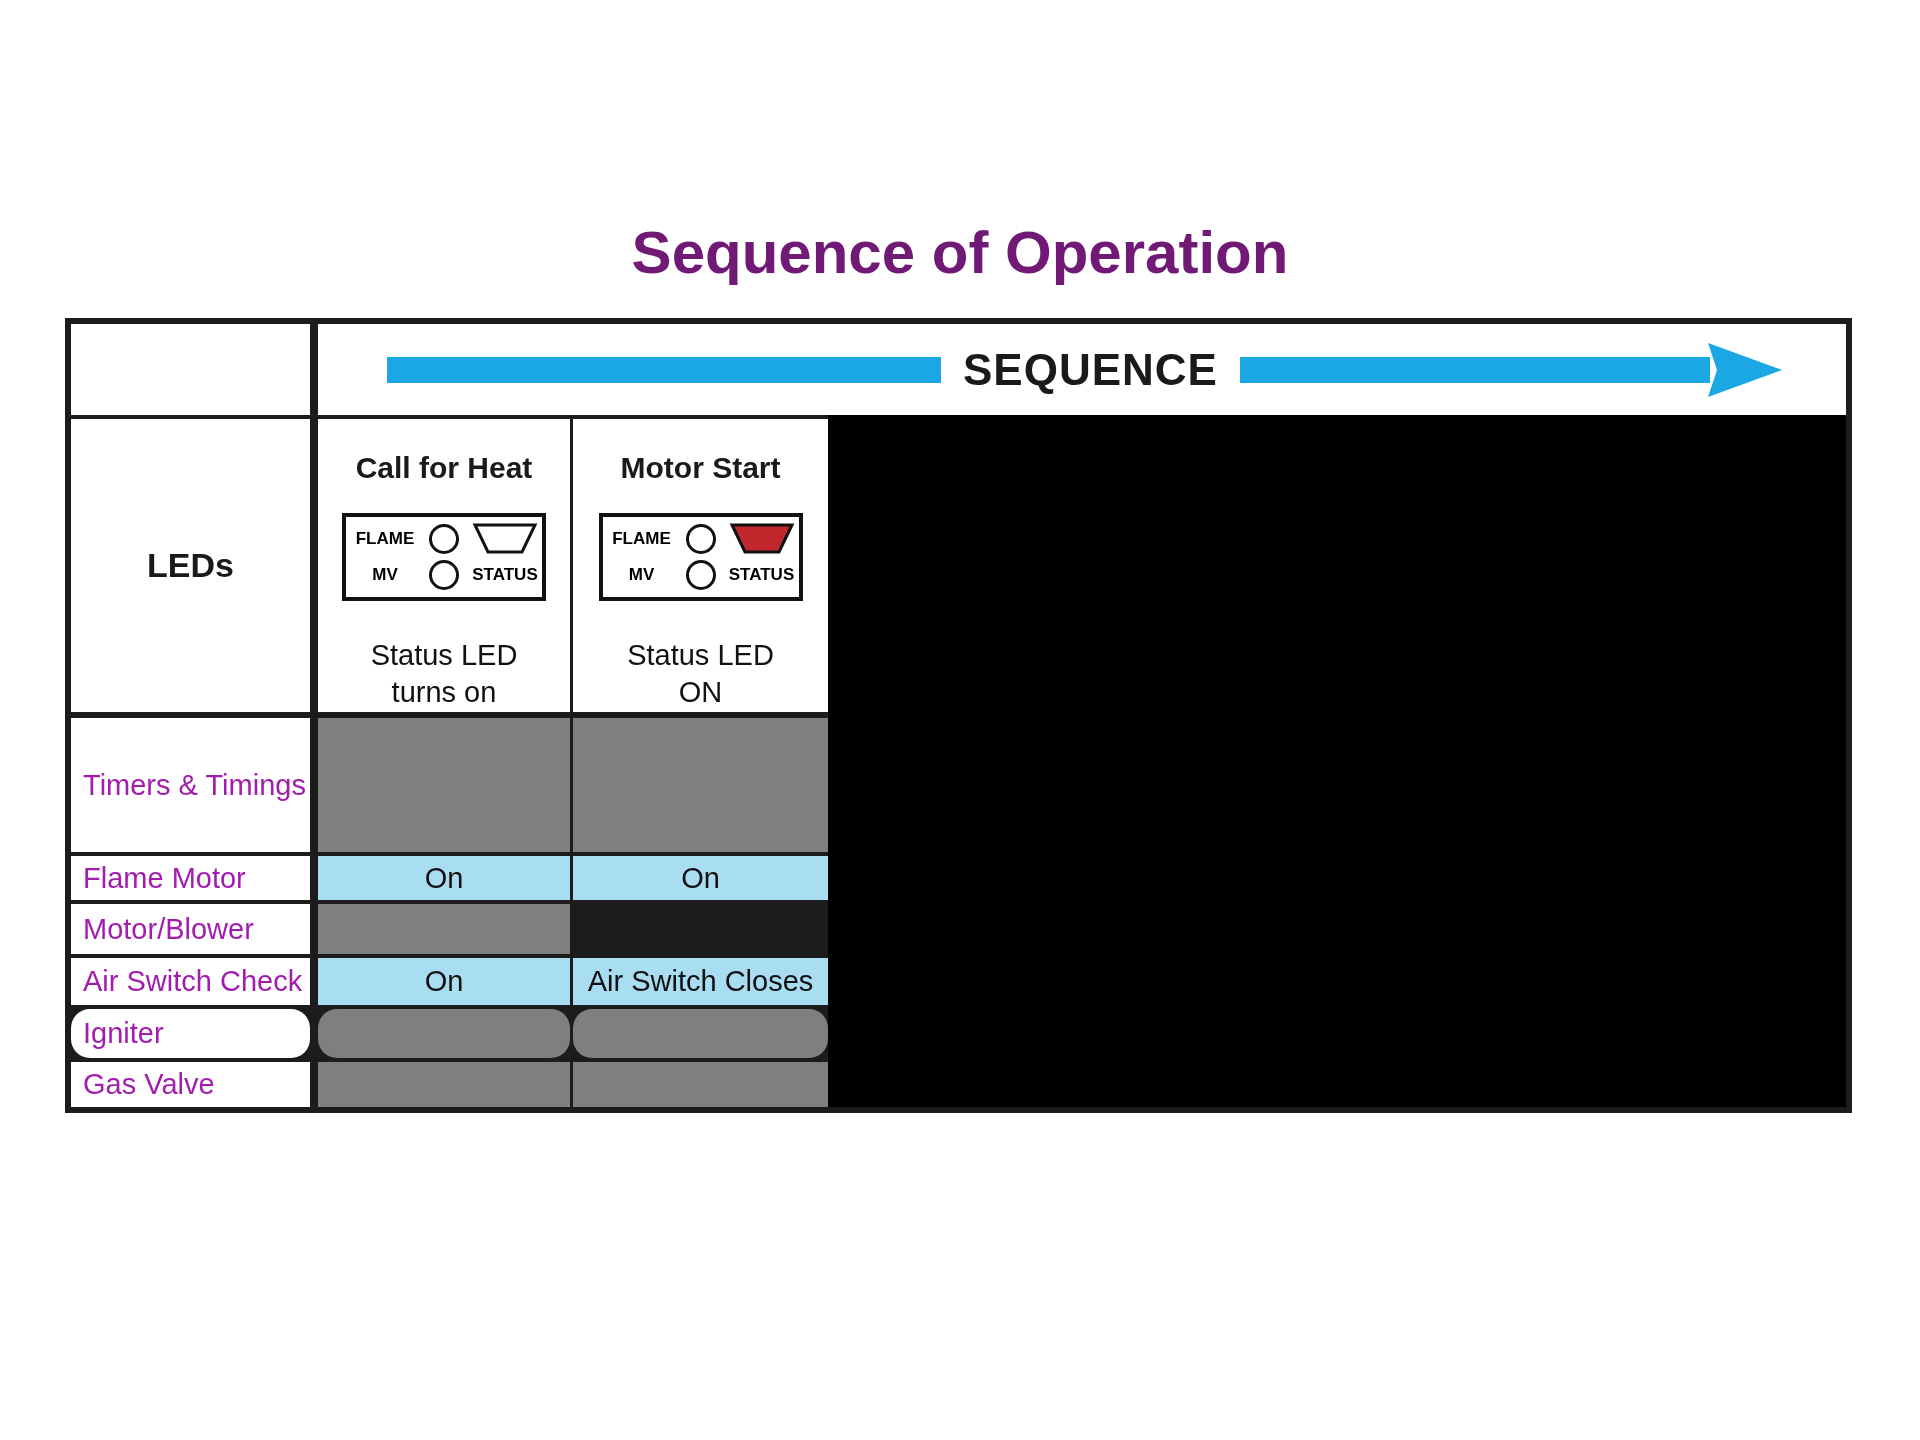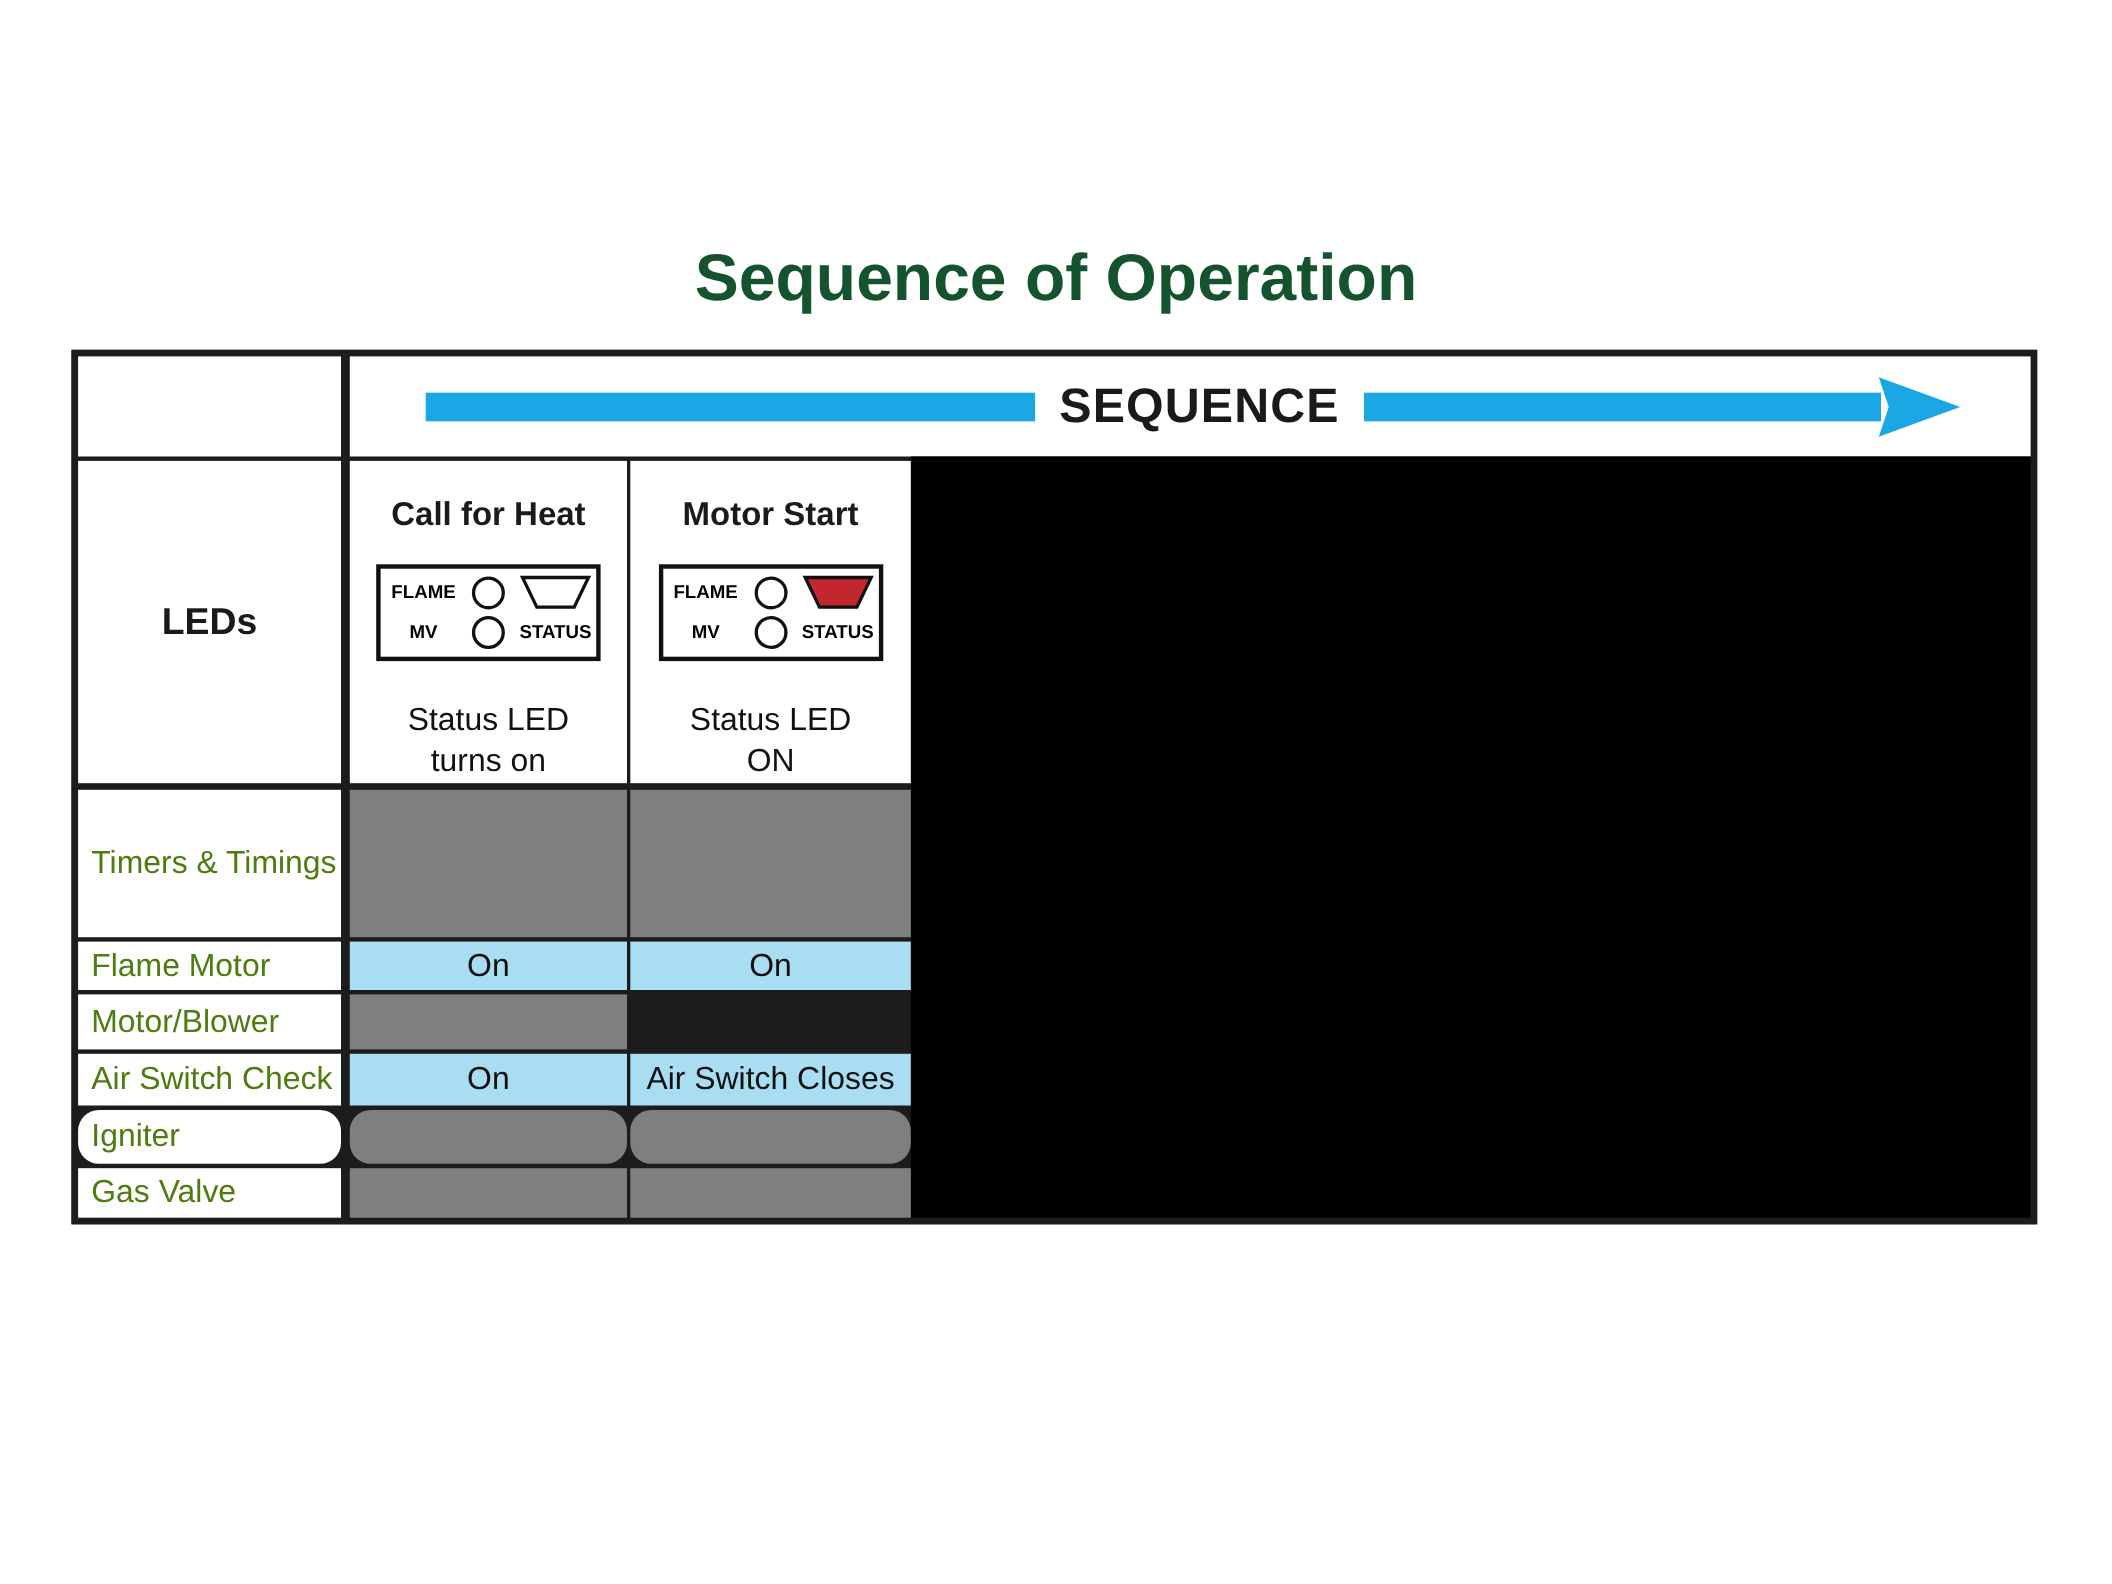--- a/index.html
+++ b/index.html
@@ -3,21 +3,21 @@
 <meta charset="utf-8">
 <style>
   * { margin:0; padding:0; box-sizing:border-box; }
   html,body { background:#ffffff; }
   body {
     width:1920px; height:1440px; position:relative; overflow:hidden;
     font-family:"Liberation Sans","DejaVu Sans",sans-serif; color:#1a1a1a;
   }
   .page-title {
     position:absolute; top:218px; left:0; width:1920px;
-    text-align:center; font-size:60px; font-weight:700; letter-spacing:0px; color:#14532d;
+    text-align:center; font-size:60px; font-weight:700; letter-spacing:0px; color:#701a75;
   }
   
   .seq-table {
     position:absolute; left:65px; top:318px;
     width:1787px; height:795px;
     border:6px solid #1c1c1c; background:#1c1c1c;
     display:grid;
     grid-template-columns:239px 8px 252px 3px 255px 1018px;
     grid-template-rows:91px 4px 293px 6px 134px 4px 44px 4px 50px 4px 47px 4px 49px 4px 45px;
   }
@@ -32,21 +32,21 @@
                   font-size:34px; font-weight:700; }
   .led-col      { grid-row:3/4; display:flex; flex-direction:column; align-items:center; padding-top:32px; }
   .row-timers   { grid-row:5/6; }
   .row-flame    { grid-row:7/8; }
   .row-motor    { grid-row:9/10; }
   .row-air      { grid-row:11/12; }
   .row-igniter  { grid-row:13/14;border-radius:19px; }
   .row-gas      { grid-row:15/16; }
   .row-label {
     display:flex; align-items:center; padding-left:12px;
-    font-size:29px; line-height:1.2; color:#4d7c0f;
+    font-size:29px; line-height:1.2; color:#a21caf;
   }
   .val { display:flex; align-items:center; justify-content:center; font-size:29px; color:#111; }
   .gray { background:#7f7f7f; }
   .blue { background:#a9ddf2; }
   
   .seq-line { height:26px; background:#1aa7e4; }
   .seq-line.left  { width:554px; }
   .seq-line.right { width:470px; }
   .seq-text {
     font-size:44px; font-weight:700; letter-spacing:1px;

